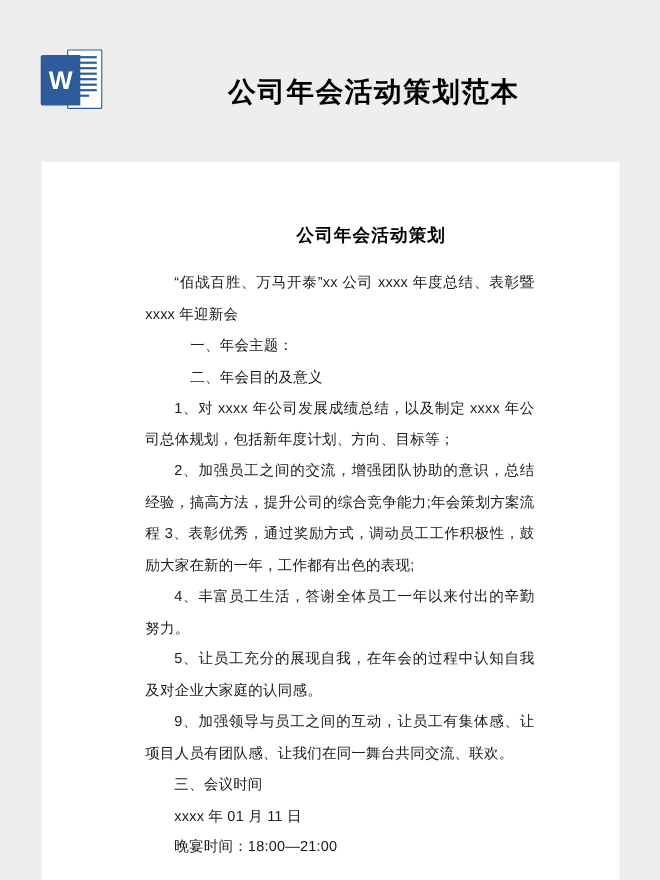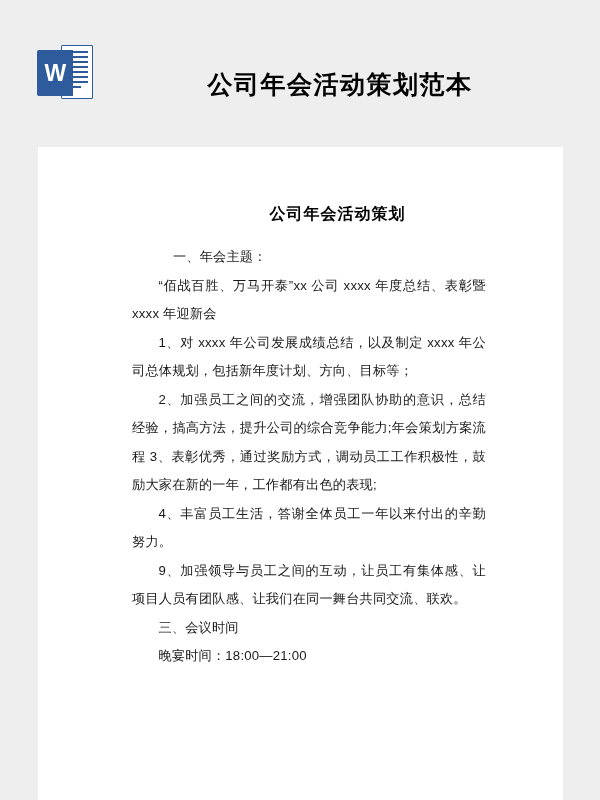--- a/index.html
+++ b/index.html
@@ -184,25 +184,28 @@
       </div>
     </div>
 
     <div class="banner-title">公司年会活动策划范本</div>
   </div>
 
   <div class="doc-page">
     <div class="doc-inner">
       <div class="doc-title">公司年会活动策划</div>
       <div class="body-block">
+          <div class="para indent2">“佰战百胜、万马开泰”xx 公司 xxxx 年度总结、表彰暨 xxxx 年迎新会</div>
           <div class="para indent3">一、年会主题：</div>
-          <div class="para indent2">“佰战百胜、万马开泰”xx 公司 xxxx 年度总结、表彰暨 xxxx 年迎新会</div>
+          <div class="para indent3">二、年会目的及意义</div>
           <div class="para indent2">1、对 xxxx 年公司发展成绩总结，以及制定 xxxx 年公司总体规划，包括新年度计划、方向、目标等；</div>
           <div class="para indent2">2、加强员工之间的交流，增强团队协助的意识，总结经验，搞高方法，提升公司的综合竞争能力;年会策划方案流程 3、表彰优秀，通过奖励方式，调动员工工作积极性，鼓励大家在新的一年，工作都有出色的表现;</div>
           <div class="para indent2">4、丰富员工生活，答谢全体员工一年以来付出的辛勤努力。</div>
+          <div class="para indent2">5、让员工充分的展现自我，在年会的过程中认知自我及对企业大家庭的认同感。</div>
           <div class="para indent2">9、加强领导与员工之间的互动，让员工有集体感、让项目人员有团队感、让我们在同一舞台共同交流、联欢。</div>
           <div class="para indent2">三、会议时间</div>
+          <div class="para indent2">xxxx 年 01 月 11 日</div>
           <div class="para indent2">晚宴时间：18:00—21:00</div>
         </div>
     </div>
   </div>
 
 </div>
 
 </body></html>

